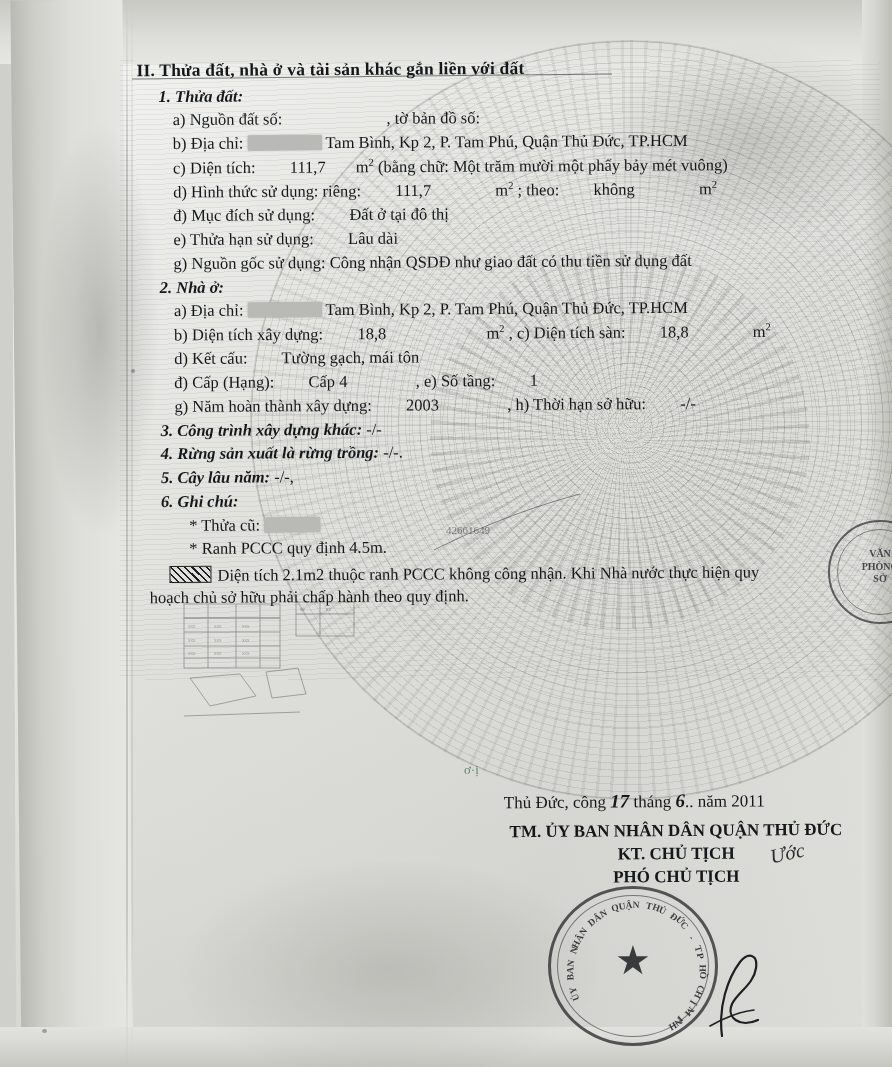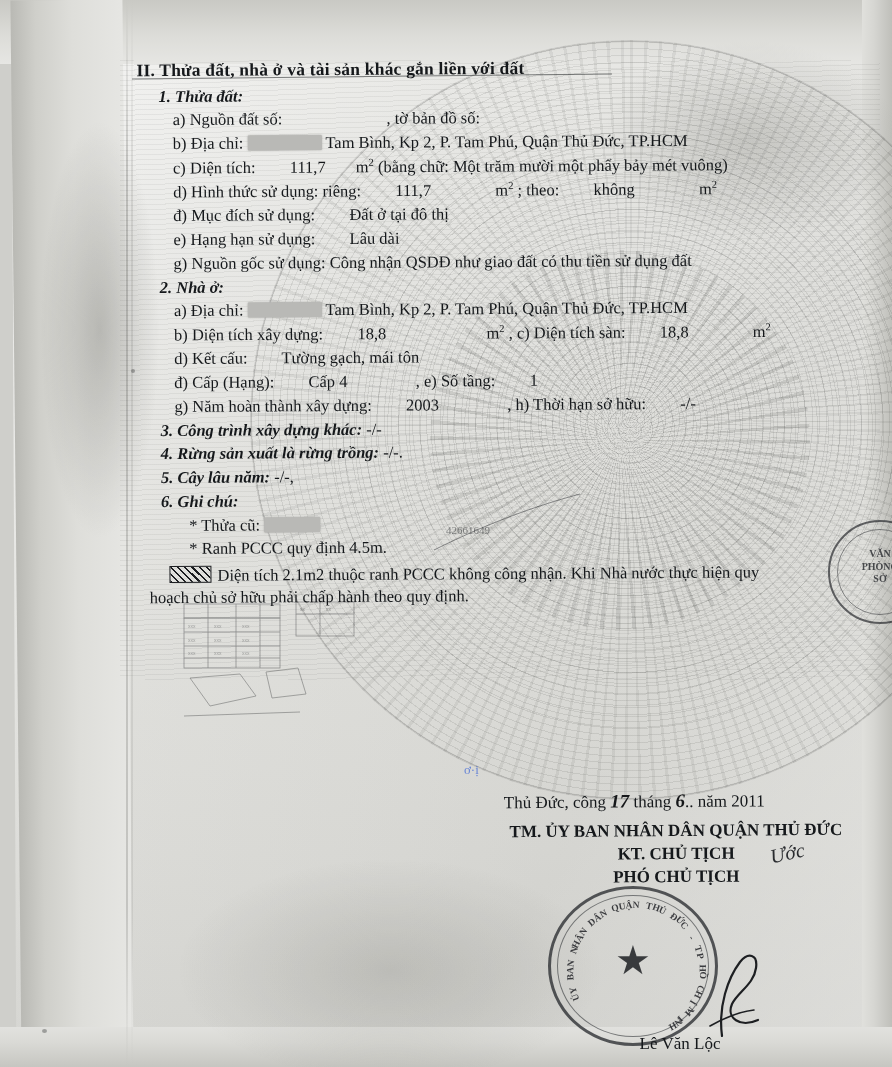--- a/index.html
+++ b/index.html
@@ -375,21 +375,21 @@
       <span class="gap"></span>m<span class="sup">2</span>
     </div>
 
     <div class="row">
       <span>đ) Mục đích sử dụng:</span>
       <span class="gap-sm"></span>
       <span>Đất ở tại đô thị</span>
     </div>
 
     <div class="row">
-      <span>e) Hạng hạn sử dụng:</span>
+      <span>e) Thửa hạn sử dụng:</span>
       <span class="gap-sm"></span>
       <span>Lâu dài</span>
     </div>
 
     <div class="row">
       <span>g) Nguồn gốc sử dụng:</span>
       <span>Công nhận QSDĐ như giao đất có thu tiền sử dụng đất</span>
     </div>
 
     <div class="sec-title">
@@ -503,21 +503,21 @@
         <text x="62" y="57">xxx</text>
       <text x="120" y="13">xx</text>
         <text x="146" y="13">xx</text>
     </g>
   </svg>
 
   <svg style="position:absolute;left:430px;top:480px;width:180px;height:120px;opacity:.55" viewBox="0 0 180 120">
     <path d="M4,70 C40,52 90,30 150,14" stroke="#3a3c3f" stroke-width="1" fill="none"></path>
   </svg>
   <div style="position:absolute;left:446px;top:524px;font-size:11px;color:#3a3c3f;opacity:.6;font-family:'Liberation Serif',serif;">42661649</div>
-  <div style="position:absolute;left:464px;top:762px;font-size:13px;color:#1d4ed8;opacity:.6;font-family:'Liberation Serif',serif;">ơ·ị</div>
+  <div style="position:absolute;left:464px;top:762px;font-size:13px;color:#14532d;opacity:.6;font-family:'Liberation Serif',serif;">ơ·ị</div>
 
   <div class="sign">
     <div class="date">
       <span>Thủ Đức, công</span>
       <span class="ink" style="font-size:19px;text-align:right;">17</span>
       <span>tháng</span>
       <span class="ink" style="font-size:19px;">6</span>..
       <span>năm</span>
       <span>2011</span>
     </div>
@@ -586,15 +586,14 @@
     <div class="star">★</div>
   </div>
 
   <div class="seal-small">
     <div class="inner"></div>
     <div>VĂN</div>
     <div>PHÒNG</div>
     <div>SỞ</div>
   </div>
 
-  <div class="signer">Lê Văn Lộc</div>
 
 </div>
 
 </body></html>

